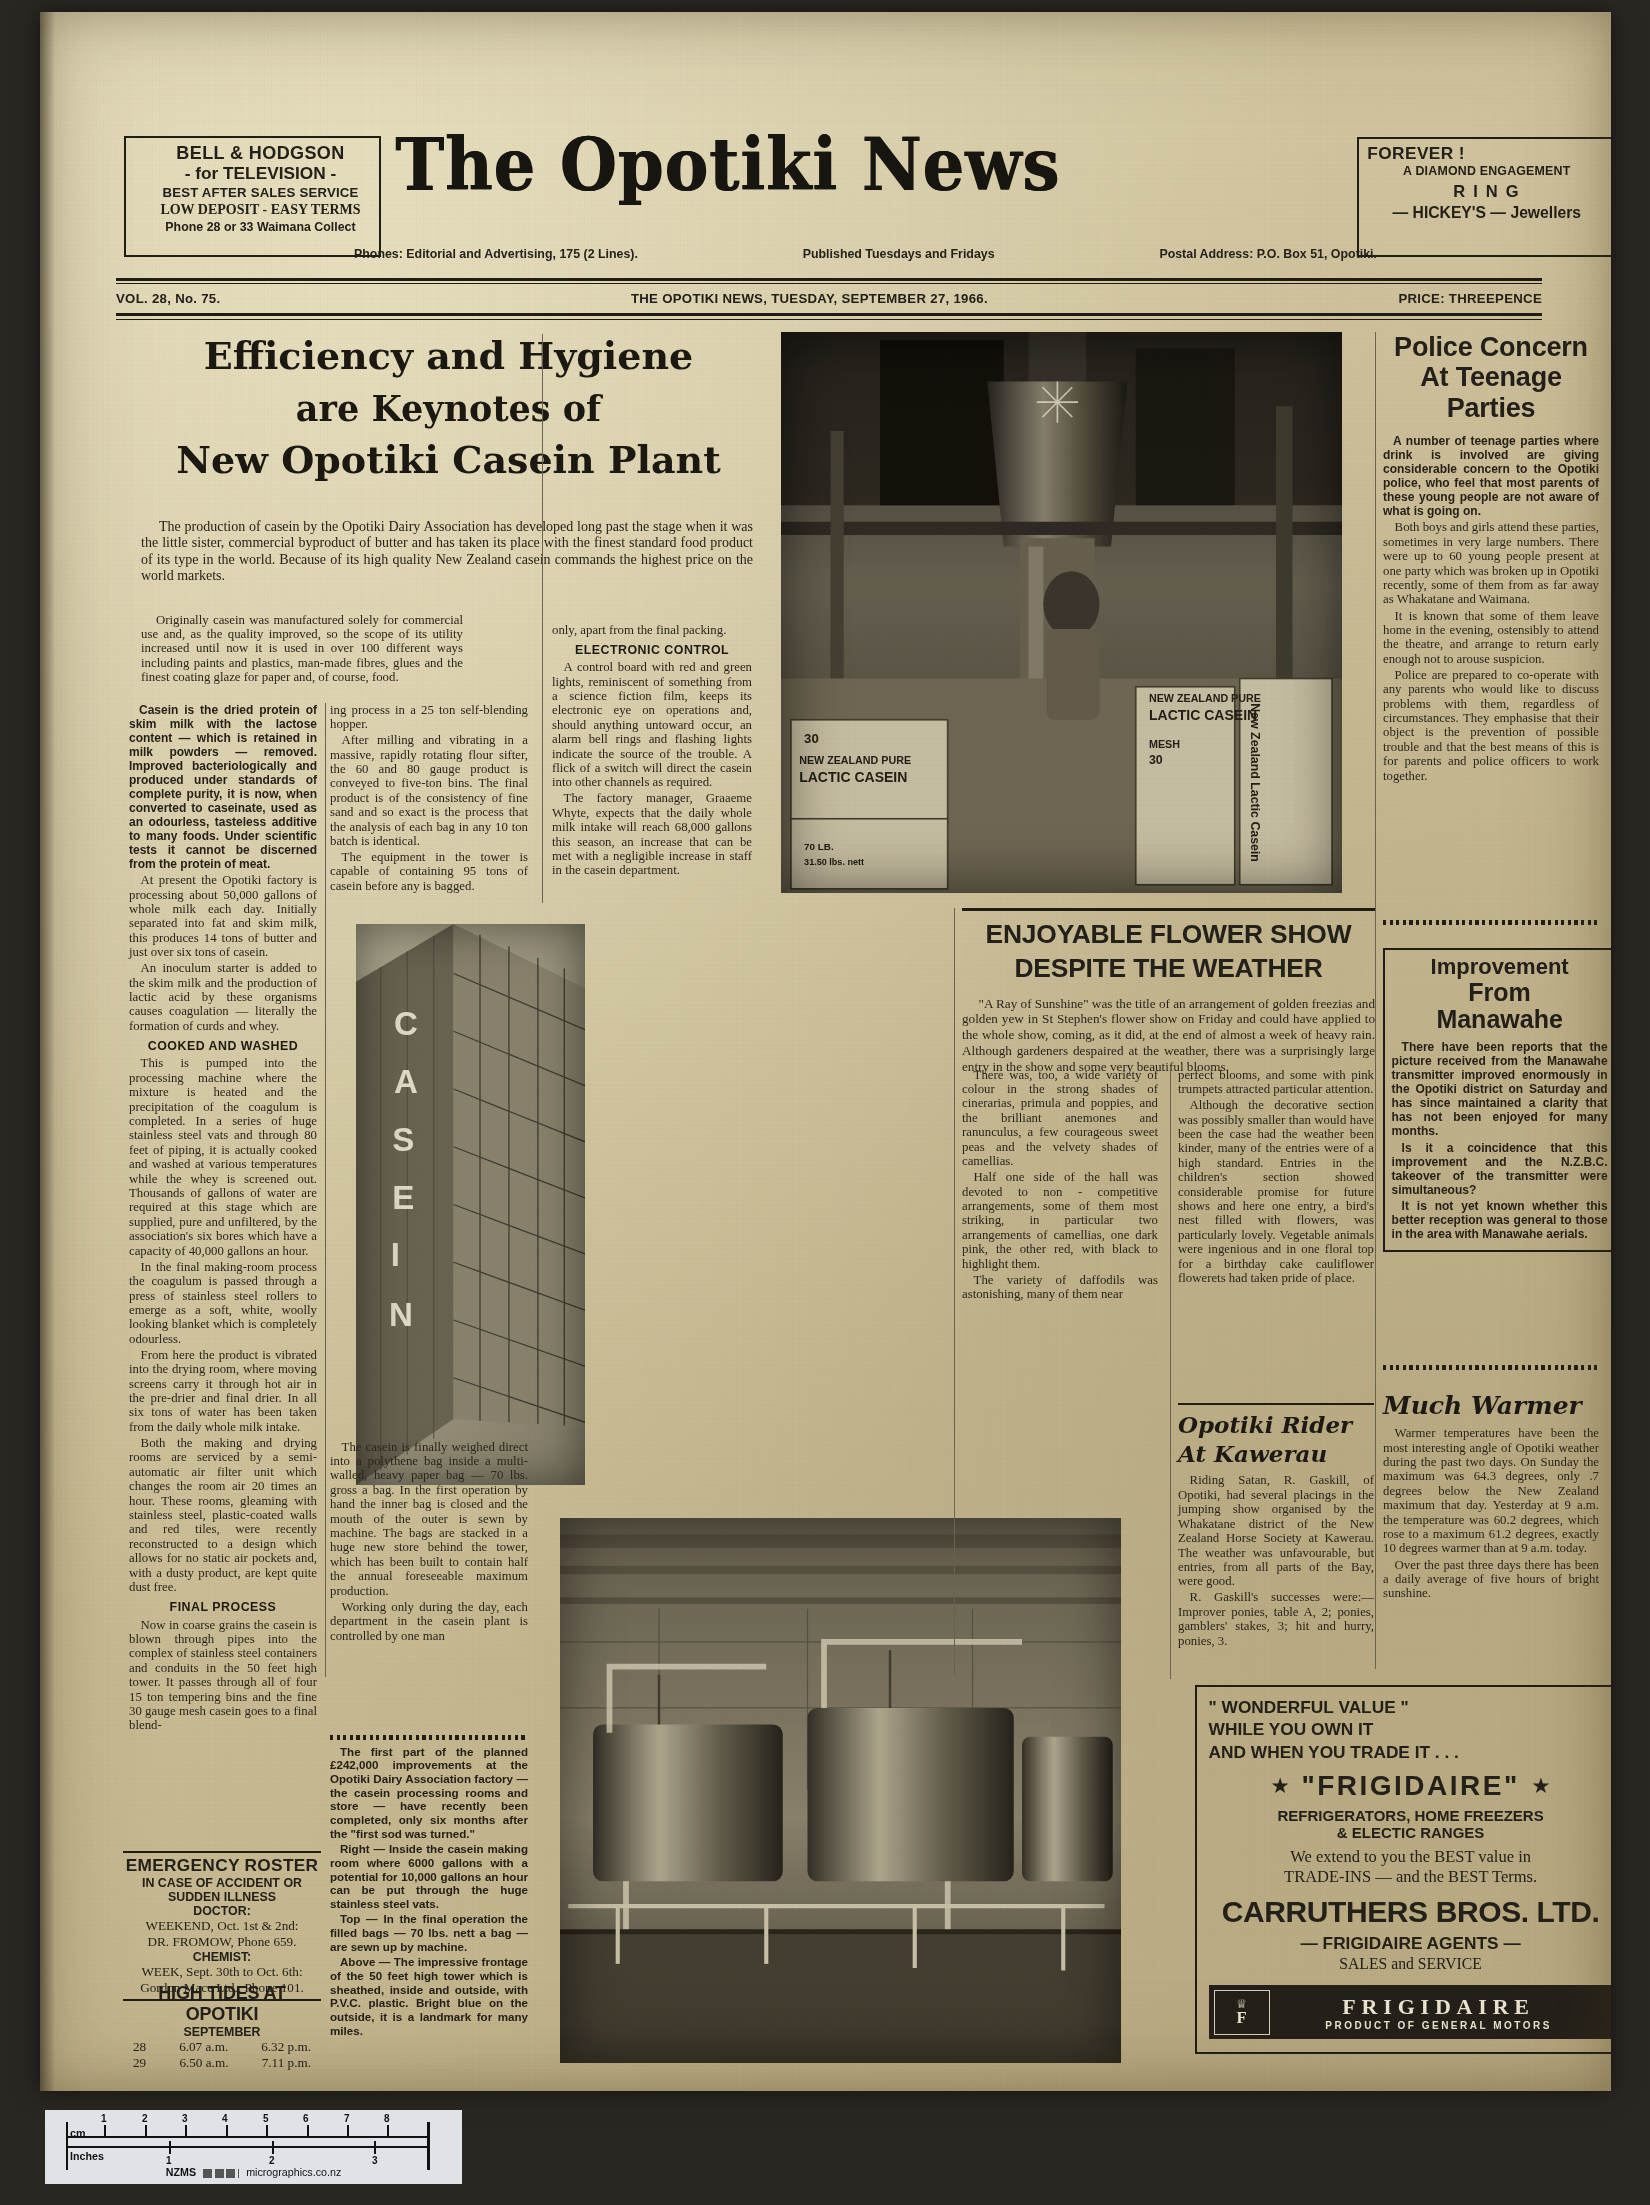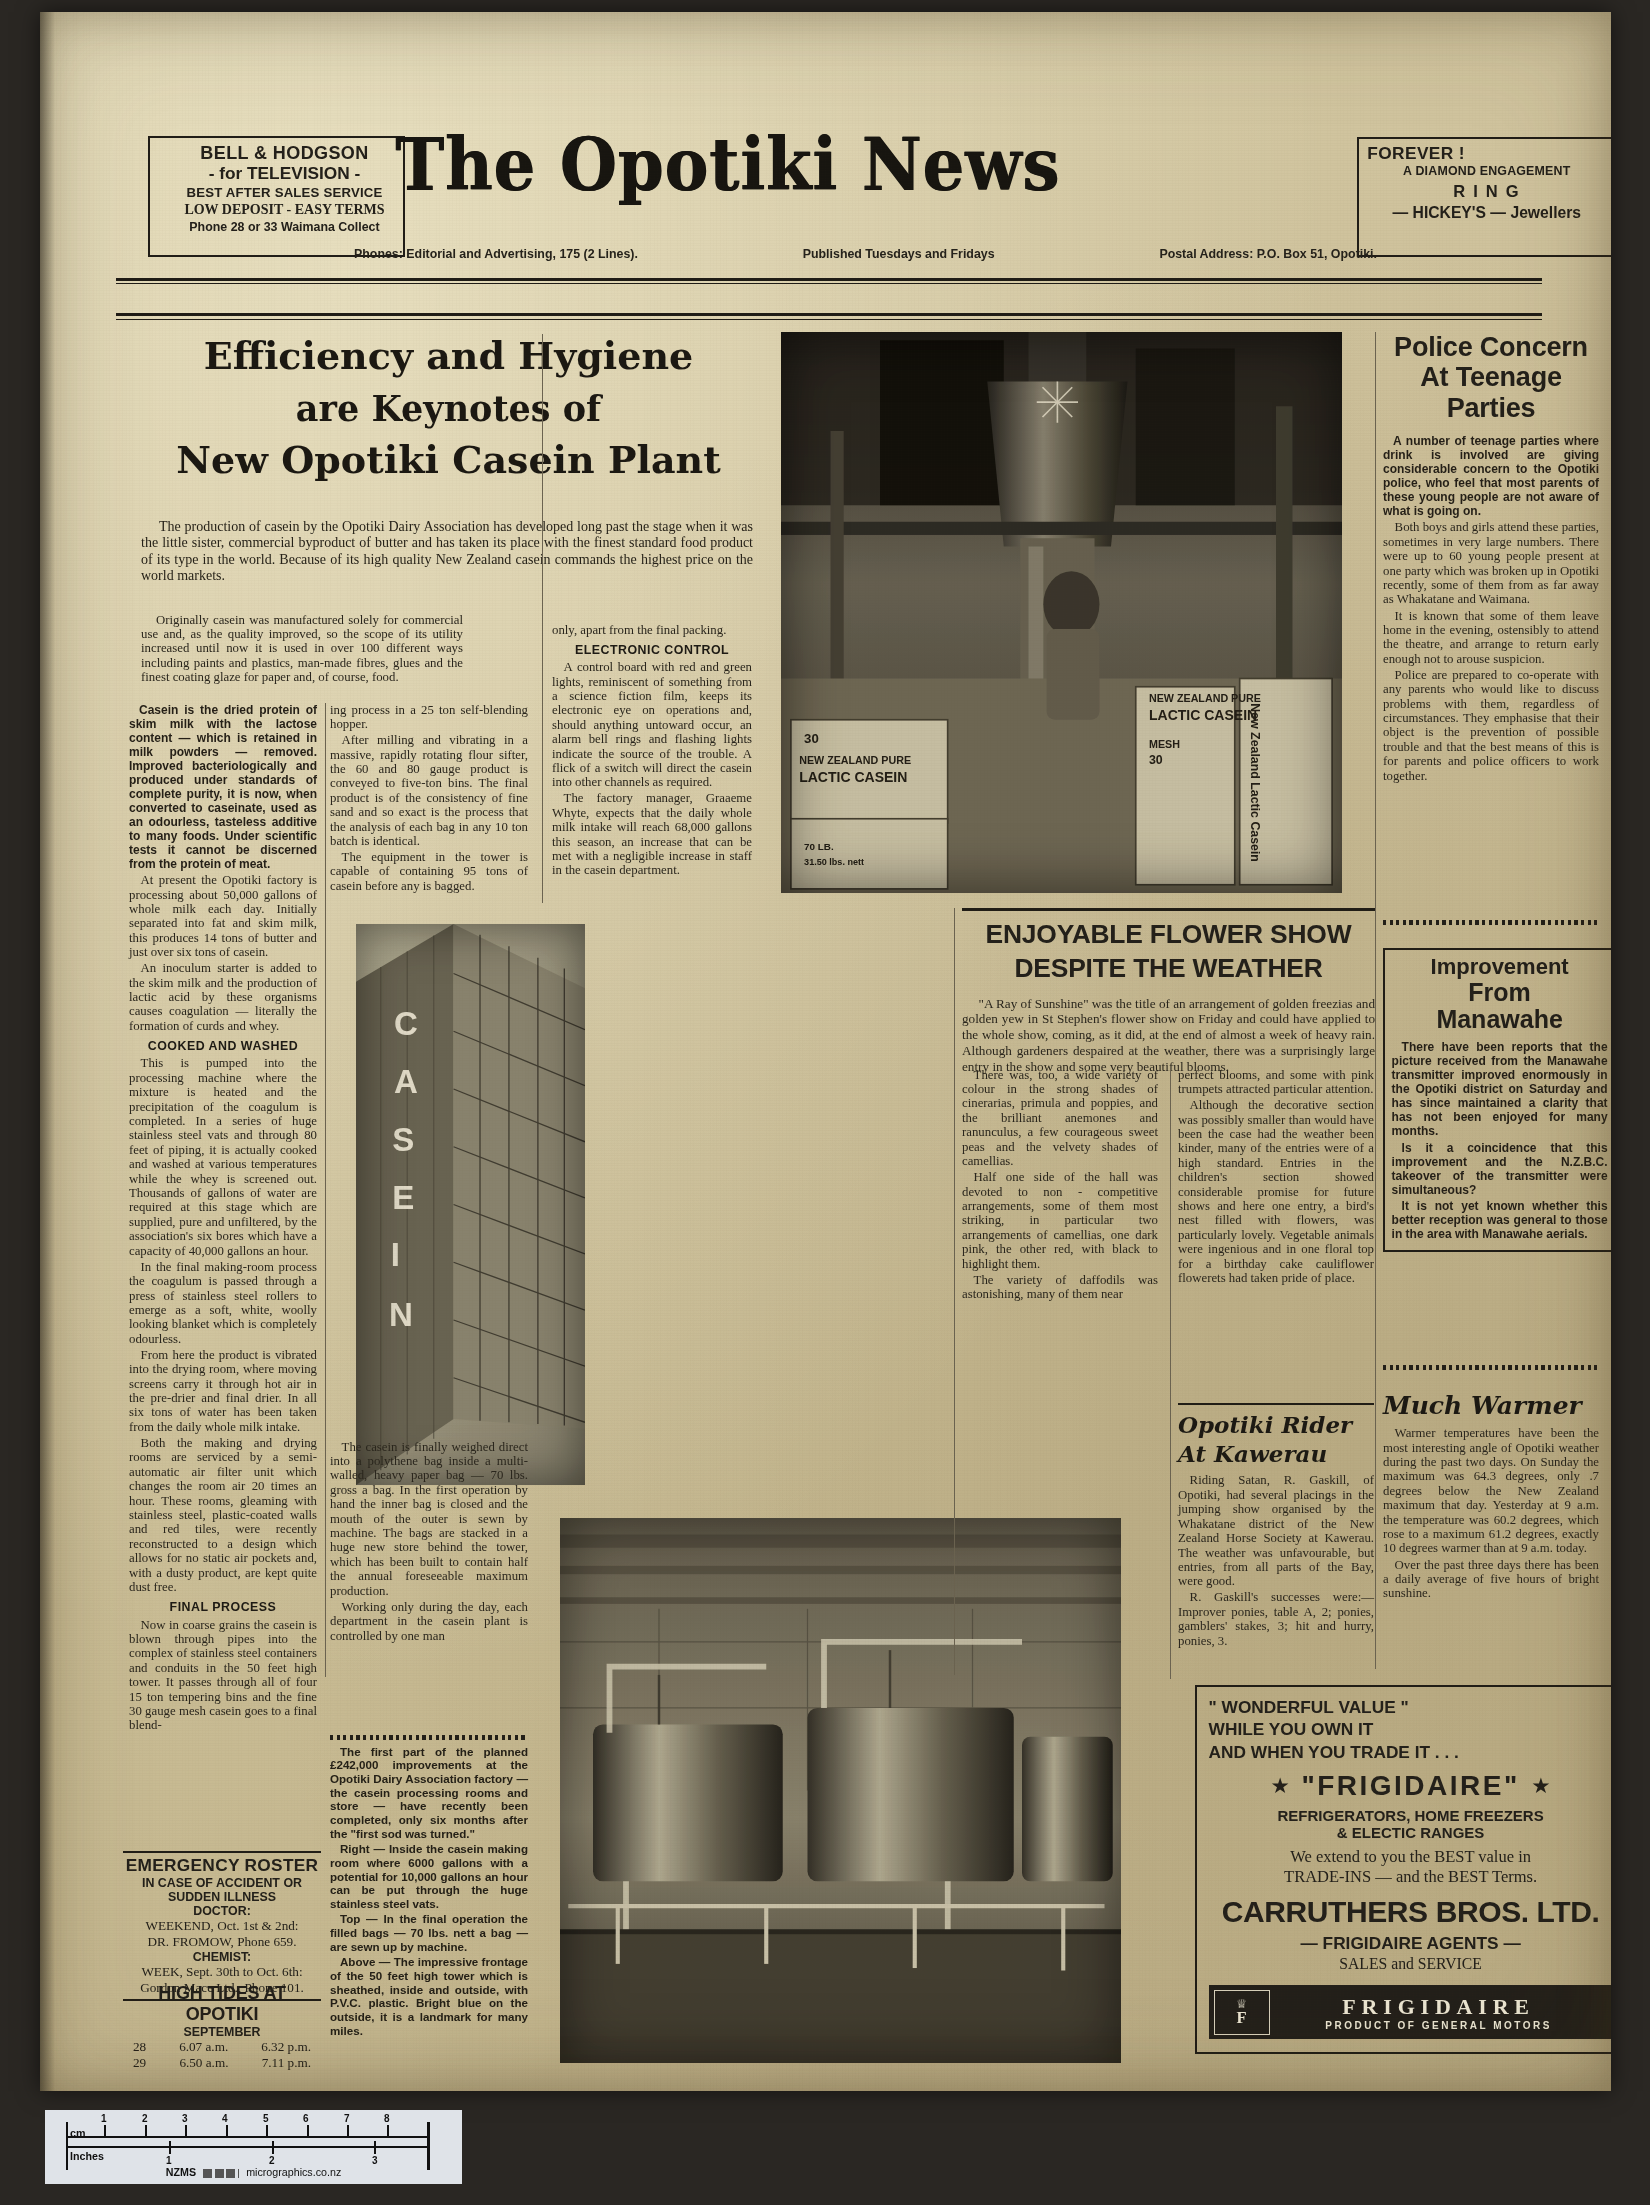--- a/index.html
+++ b/index.html
@@ -30,21 +30,21 @@
   }
   #edge{position:absolute;inset:0;pointer-events:none;
     box-shadow:inset 0 0 50px rgba(70,55,25,.35), inset 0 0 116px rgba(70,55,25,.18);}
   
   .tear{position:absolute;left:0;top:0;width:15px;height:100%;
      background:linear-gradient(90deg,rgba(40,35,25,.55),rgba(40,35,25,0));}
 
   
   #masthead{position:absolute;left:0;top:0;width:100%;height:264px;}
   .adbox{position:absolute;border:2.5px solid #201d17;padding:5px 8.3px;text-align:center;}
-  #ad-bell{left:108px;top:124px;width:221px;height:107px;padding-left:24px;}
+  #ad-bell{left:84px;top:124px;width:221px;height:107px;padding-left:24px;}
   #ad-hickey{left:1317px;top:125px;width:239px;height:106px;}
   .ad-l1{font-family:"Liberation Sans",sans-serif;font-weight:700;font-size:18px;letter-spacing:0.4px;line-height:1.15;}
   .ad-l2{font-family:"Liberation Sans",sans-serif;font-weight:700;font-size:17.3px;line-height:1.2;}
   .ad-l3{font-family:"Liberation Sans",sans-serif;font-weight:700;font-size:13.2px;line-height:1.3;letter-spacing:0.2px;}
   .ad-l4{font-family:"Liberation Serif",serif;font-weight:700;font-size:14px;line-height:1.3;}
   .ad-l5{font-family:"Liberation Sans",sans-serif;font-weight:700;font-size:12.4px;line-height:1.35;}
   .ad-sm{font-family:"Liberation Sans",sans-serif;font-weight:700;font-size:12.4px;letter-spacing:1.7px;}
   #nameplate{position:absolute;left:355px;top:116px;width:941px;}
   #nameplate .title{
     font-family:"DejaVu Serif",serif;font-weight:700;font-size:73px;line-height:1;
@@ -122,20 +122,25 @@
 
     <div id="infoline">
       <span>Phones: Editorial and Advertising, 175 (2 Lines).</span>
       <span>Published Tuesdays and Fridays</span>
       <span>Postal Address: P.O. Box 51, Opotiki.</span>
     </div>
 
     <div class="rule-thick" style="top:266px;height:3.3px;"></div>
     <div class="rule-thick" style="top:271px;height:1.7px;"></div>
 
+    <div id="volline">
+      <span>VOL. 28,  No. 75.</span>
+      <span class="mid">THE OPOTIKI NEWS, TUESDAY, SEPTEMBER 27, 1966.</span>
+      <span>PRICE: THREEPENCE</span>
+    </div>
 
     <div class="rule-thick" style="top:301px;height:3.3px;"></div>
     <div class="rule-thick" style="top:307px;height:1.7px;"></div>
   </div>
 
   <div class="col" style="left:99px;top:322px;width:619px;">
     <div class="hdl1" style="font-size:38px;">Efficiency  and  Hygiene</div>
     <div class="hdl1" style="font-size:35px;margin-top:10px;">are Keynotes of</div>
     <div class="hdl1" style="font-size:38px;margin-top:8.3px;">New Opotiki Casein Plant</div>
   </div>

